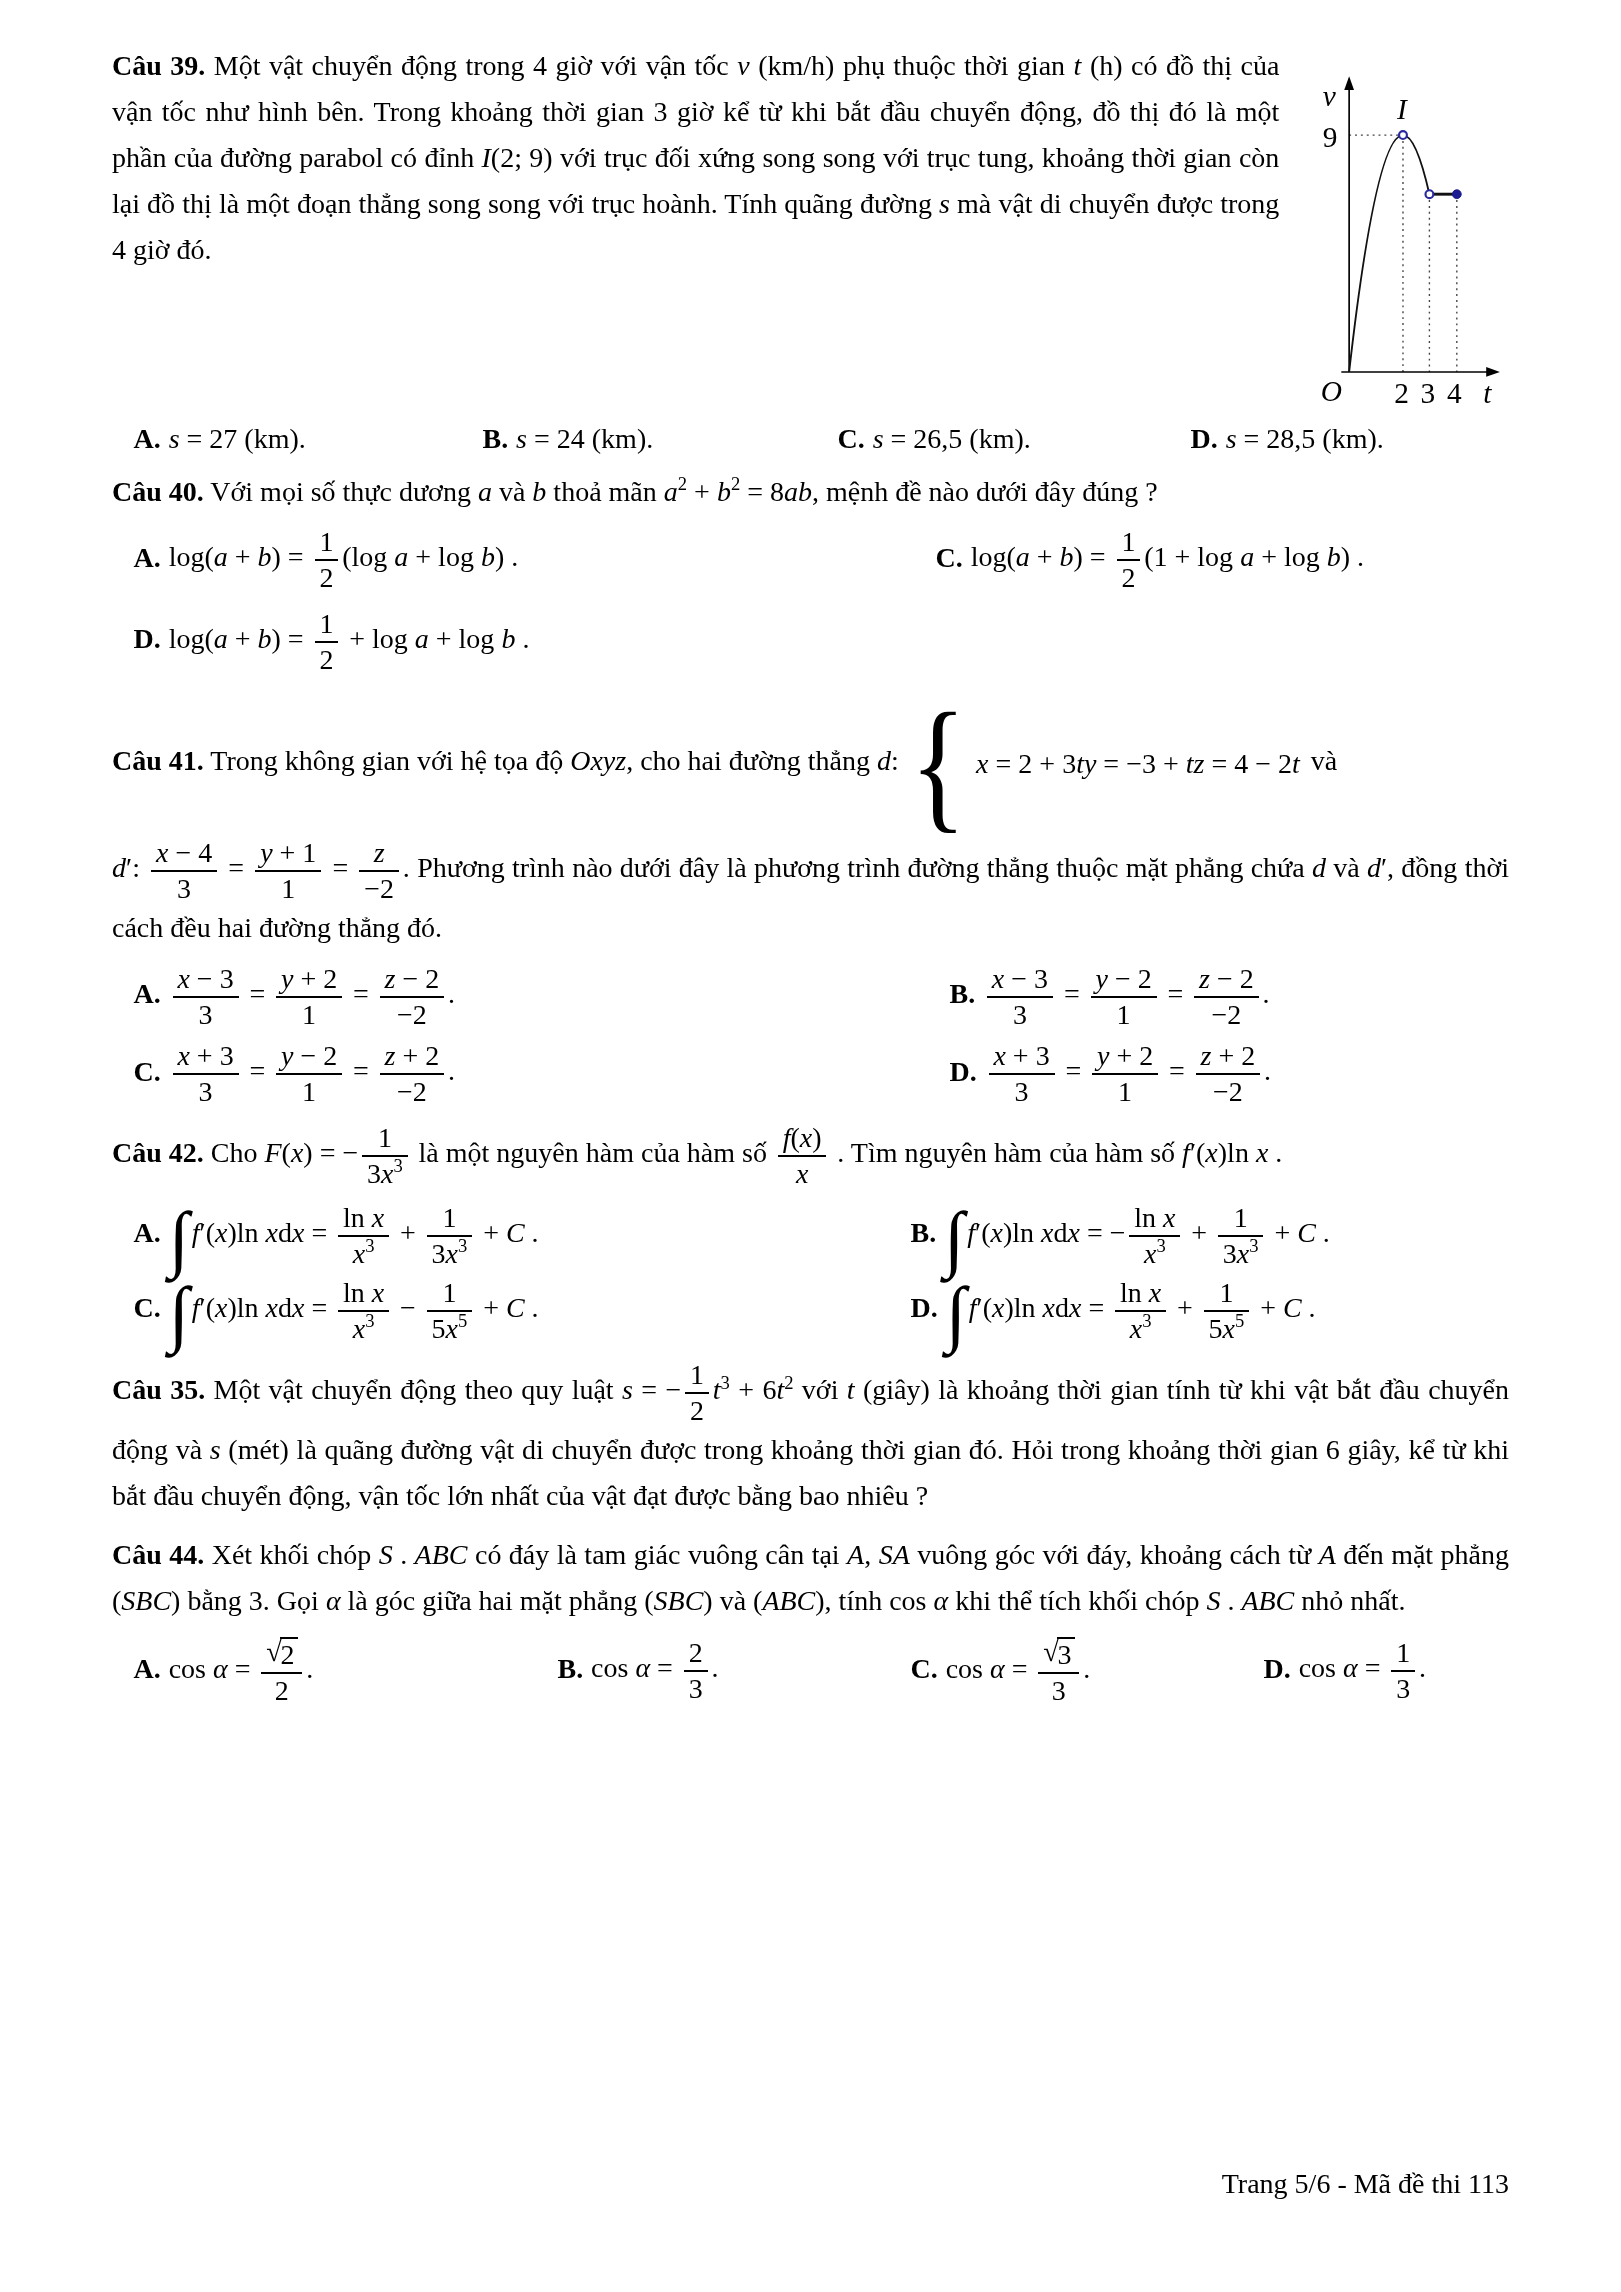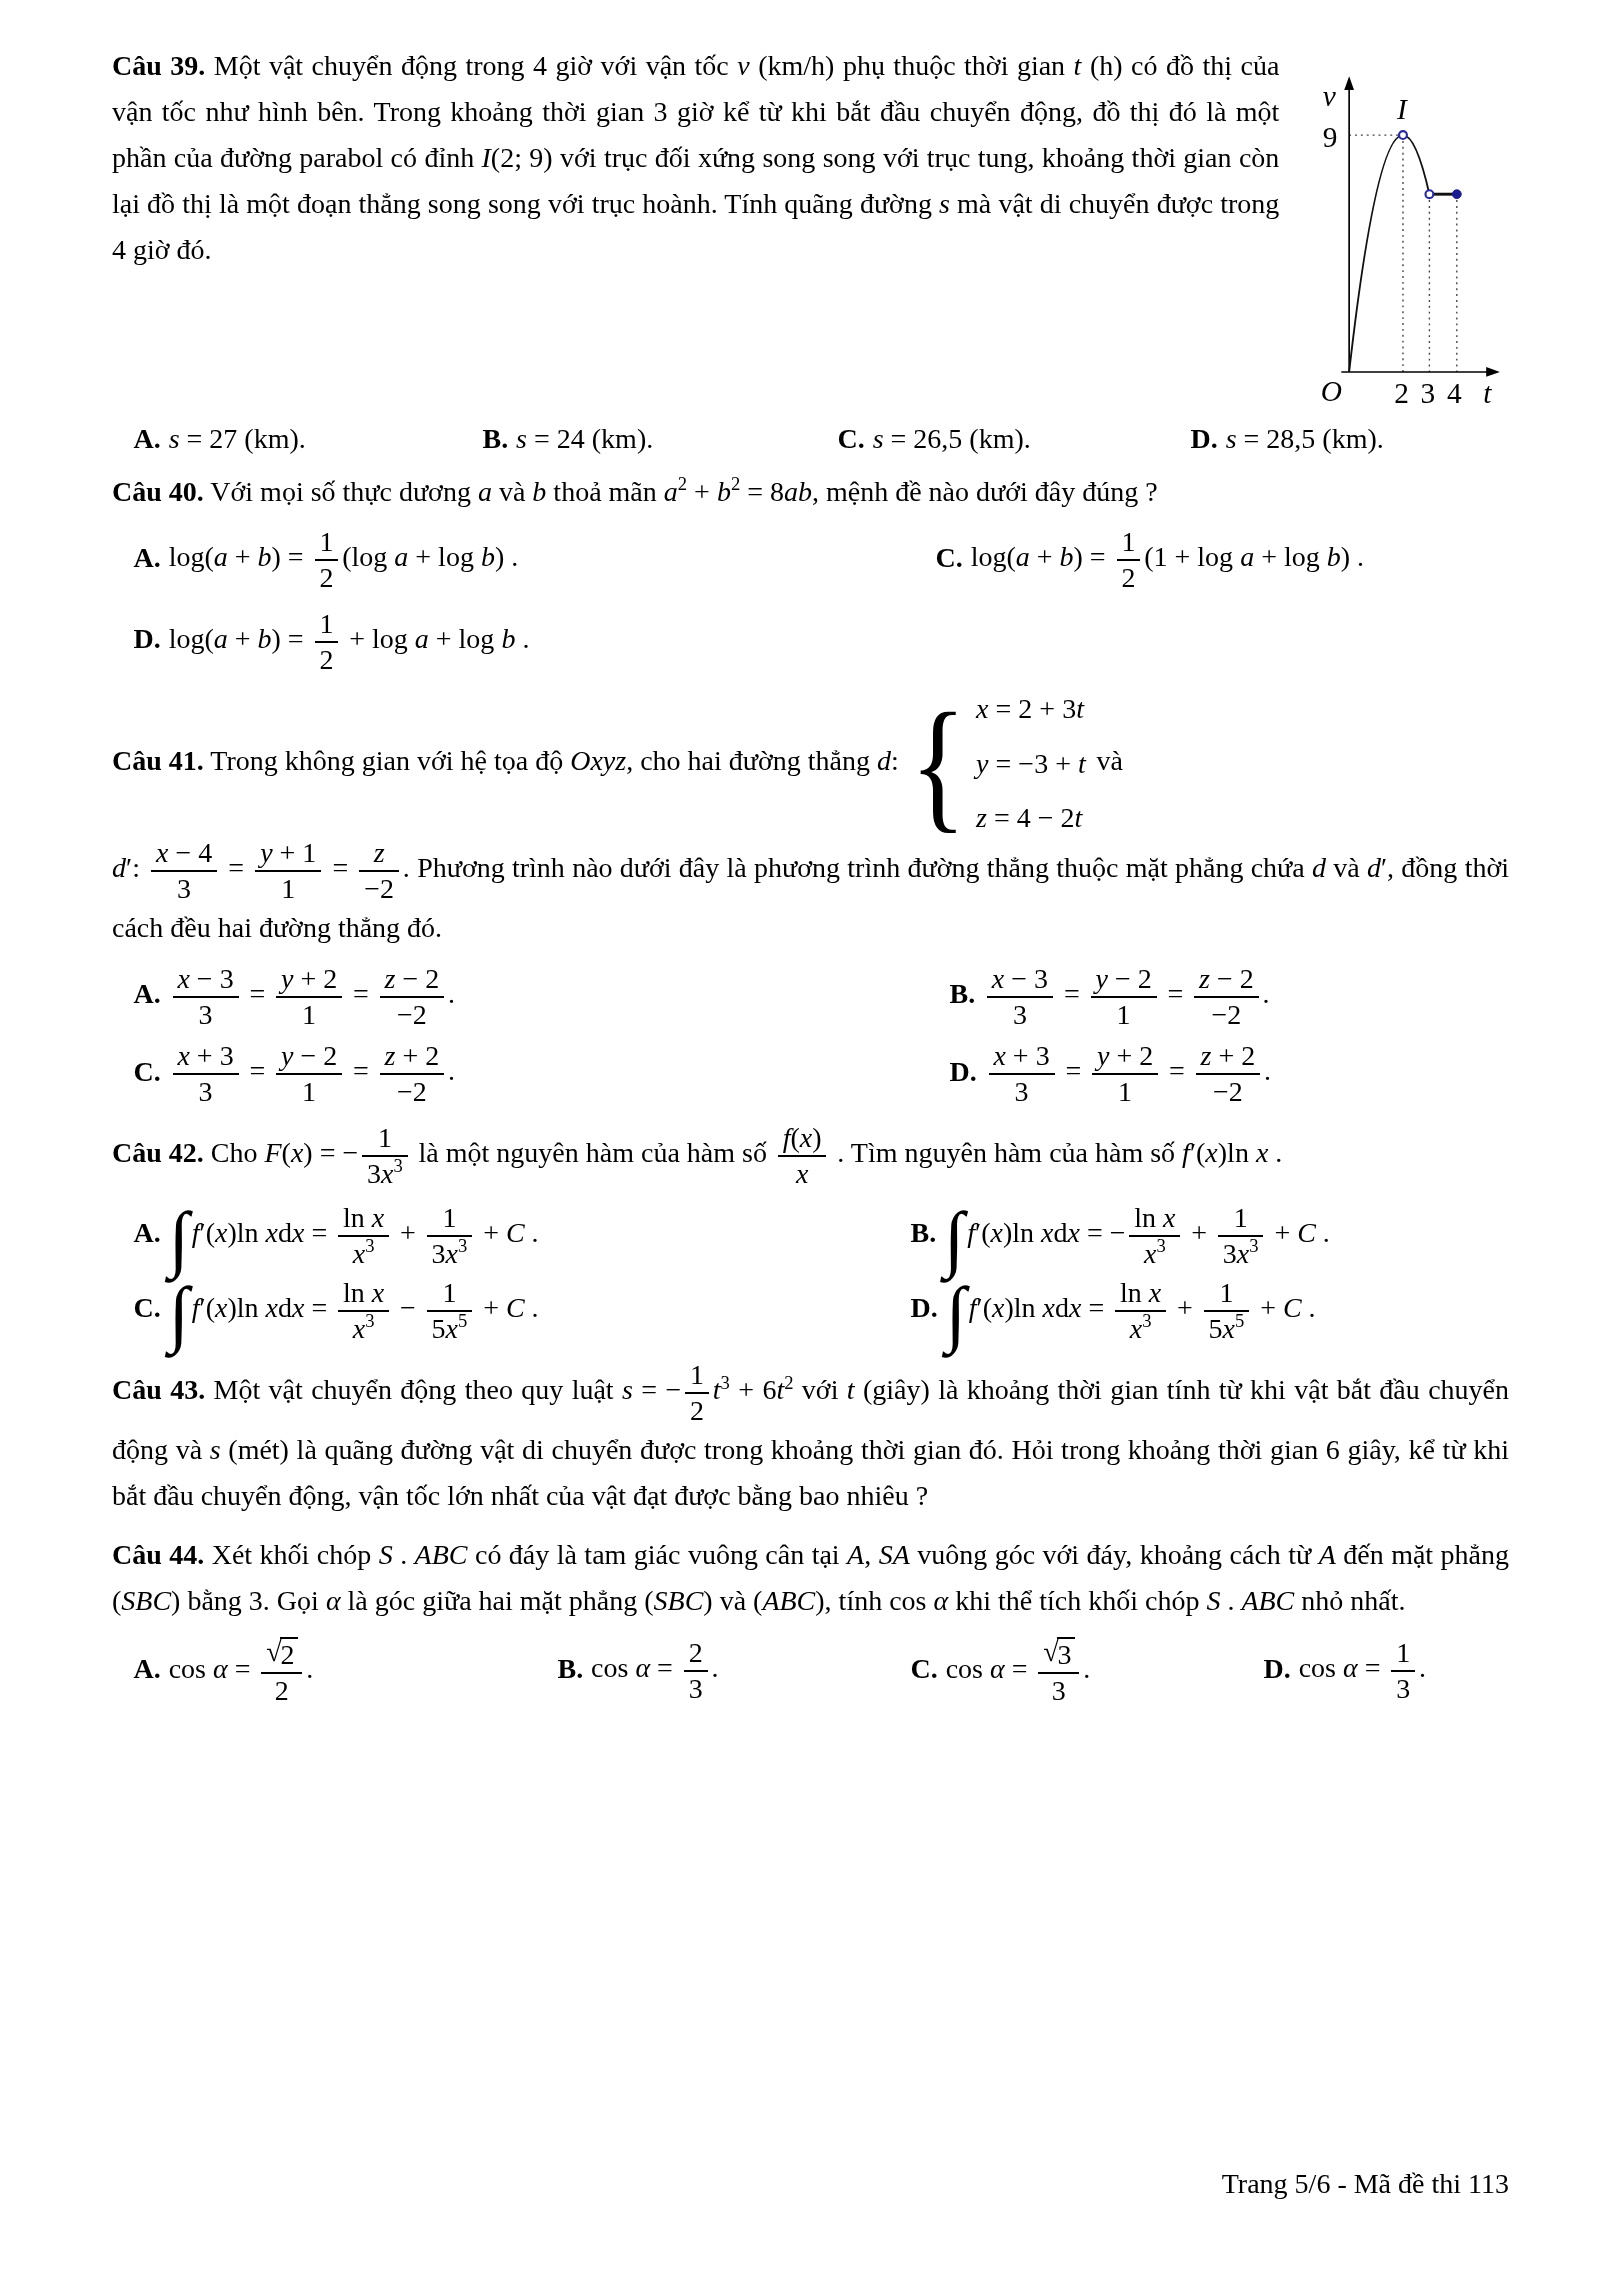--- a/index.html
+++ b/index.html
@@ -20,21 +20,21 @@
   .frac .den{border-top:2px solid #000;padding:1px 4.9px 0 4.9px;display:block;}
   
   .intg{font-size:74px;line-height:0.9;display:inline-block;vertical-align:middle;position:relative;top:2.9px;margin-right:2.9px;font-weight:400;}
   
   .sqrt{display:inline-flex;align-items:flex-start;}
   .sqrt .rad{line-height:1.05;}
   .sqrt .sqb{border-top:2px solid #000;line-height:1.1;padding:1px 2.9px 0 1px;margin-left:-2px;}
   
   .sys{display:inline-flex;align-items:center;vertical-align:middle;margin:0 3.9px;}
   .sys-brace{font-size:147px;line-height:1;font-weight:400;margin-right:2.9px;transform:scaleX(0.8);transform-origin:center;}
-  .sys-rows{display:inline-flex;flex-direction:column;row-gap:21.6px;text-align:left;line-height:33px;}
+  .sys-rows{display:inline-flex;flex-direction:row;row-gap:21.6px;text-align:left;line-height:33px;}
   
   .opts{display:grid;padding-left:21.6px;margin:11.8px 0 3.9px 0;align-items:center;}
   .g39{grid-template-columns:349px 355px 353px 1fr;}
   .g40{grid-template-columns:802px 1fr;row-gap:13.7px;}
   .g41{grid-template-columns:816px 1fr;row-gap:9.8px;}
   .g42{grid-template-columns:777px 1fr;row-gap:7px;}
   .g43{grid-template-columns:424px 353px 353px 1fr;}
   .opt{white-space:nowrap;}
   .opt b.optlabel{margin-right:7.8px;}
   
@@ -209,21 +209,21 @@
             <span class="num">ln <i>x</i></span>
             <span class="den"><i>x</i><sup>3</sup></span>
           </span> + <span class="frac">
             <span class="num">1</span>
             <span class="den">5<i>x</i><sup>5</sup></span>
           </span> + <i>C</i> .</span>
       </div>
   </section>
 
   <section class="q">
-    <p class="qbody"><b>Câu 43.</b> Một vật chuyển động theo quy luật <i>s</i> = −<span class="frac">
+    <p class="qbody"><b>Câu 35.</b> Một vật chuyển động theo quy luật <i>s</i> = −<span class="frac">
           <span class="num">1</span>
           <span class="den">2</span>
         </span><i>t</i><sup>3</sup> + 6<i>t</i><sup>2</sup> với <i>t</i> (giây) là khoảng thời gian tính từ khi vật bắt đầu chuyển động và <i>s</i> (mét) là quãng đường vật di chuyển được trong khoảng thời gian đó. Hỏi trong khoảng thời gian 6 giây, kể từ khi bắt đầu chuyển động, vận tốc lớn nhất của vật đạt được bằng bao nhiêu ?</p>
   </section>
 
   <section class="q">
     <p class="qbody"><b>Câu 44.</b> Xét khối chóp <i>S</i> . <i>ABC</i> có đáy là tam giác vuông cân tại <i>A</i>, <i>SA</i> vuông góc với đáy, khoảng cách từ <i>A</i> đến mặt phẳng (<i>SBC</i>) bằng 3. Gọi <i>α</i> là góc giữa hai mặt phẳng (<i>SBC</i>) và (<i>ABC</i>),  tính cos <i>α</i> khi thể tích khối chóp <i>S</i> . <i>ABC</i> nhỏ nhất.</p>
     <div class="opts g43">
         <span class="opt"><b class="optlabel">A.</b>cos <i>α</i> = <span class="frac">
             <span class="num"><span class="sqrt">

